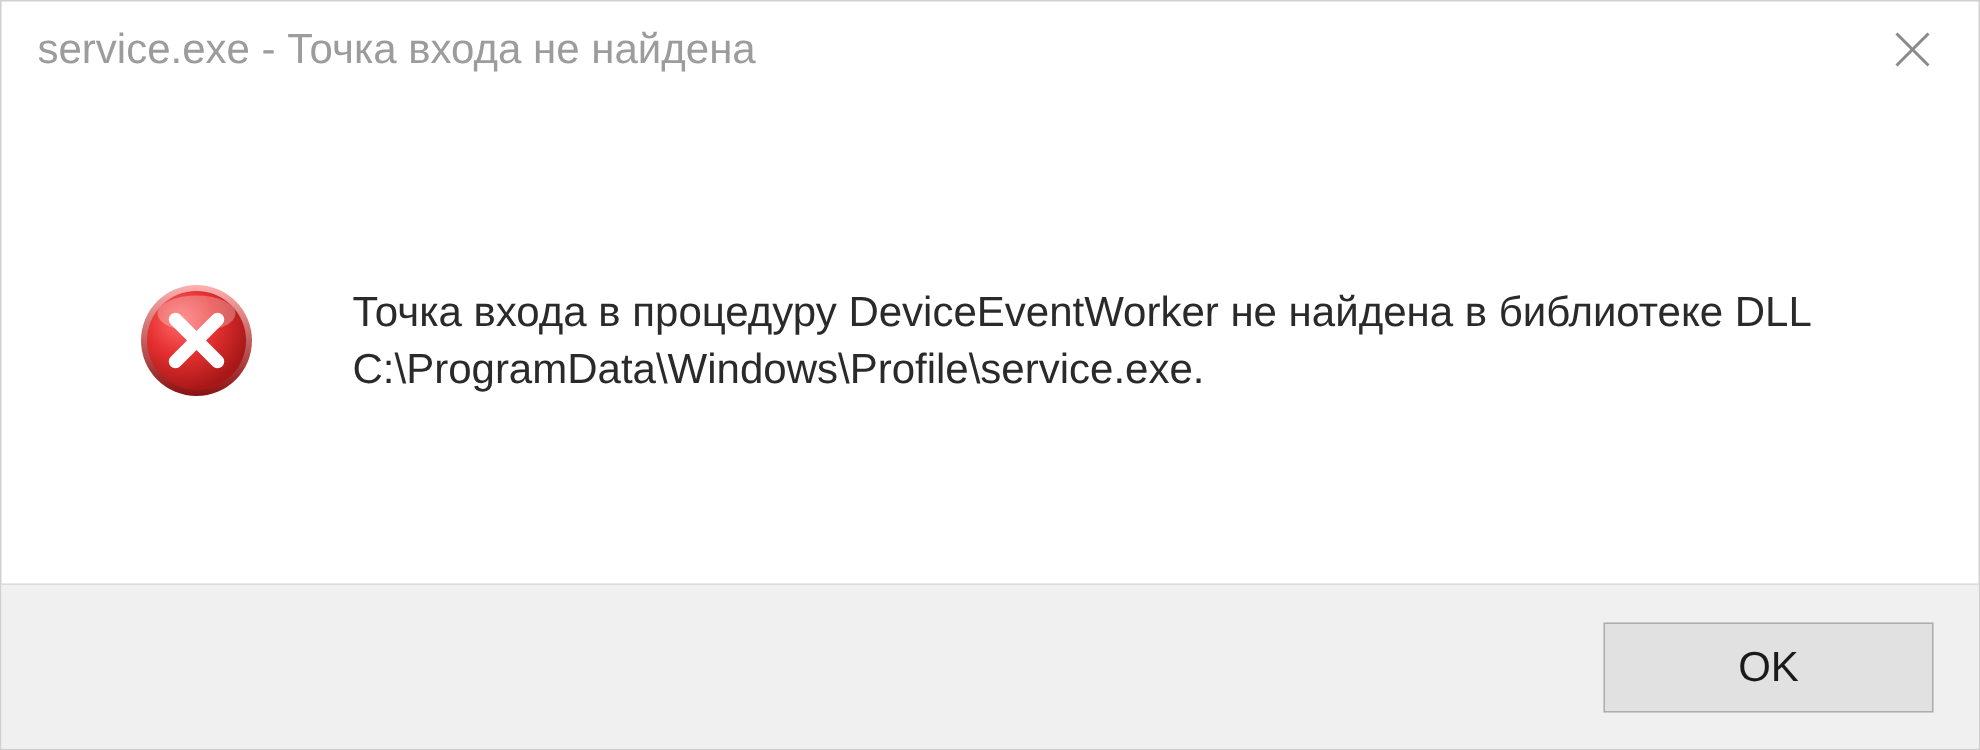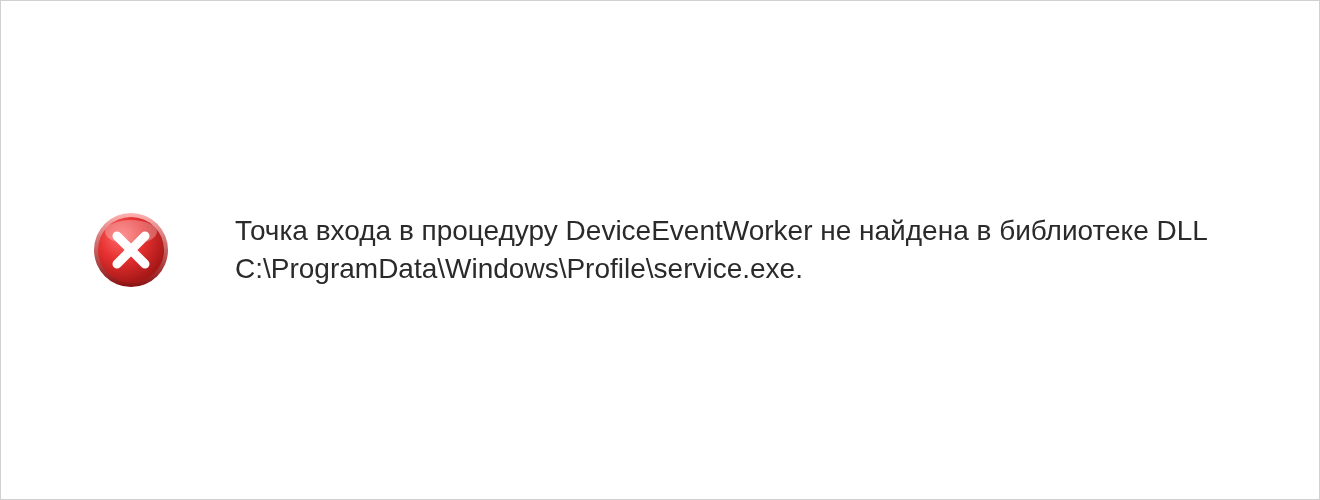--- a/index.html
+++ b/index.html
@@ -82,20 +82,29 @@
       font-size: 28px;
       color: #1a1a1a;
       cursor: pointer;
       font-family: inherit;
     }
   </style>
 </head>
 <body>
 
 <div class="dialog">
+  <div class="titlebar">
+    <span class="titlebar-text">service.exe - Точка входа не найдена</span>
+    <div class="close-button">
+      <svg viewBox="0 0 24 24">
+        <line x1="4" y1="4" x2="20" y2="20" stroke="currentColor" stroke-width="1.5"></line>
+        <line x1="20" y1="4" x2="4" y2="20" stroke="currentColor" stroke-width="1.5"></line>
+      </svg>
+    </div>
+  </div>
 
   <div class="content">
     <div class="error-icon">
       <svg viewBox="0 0 80 80">
         <defs>
           <radialGradient id="redgrad" cx="35%" cy="30%" r="70%">
             <stop offset="0%" stop-color="#ff6b6b"></stop>
             <stop offset="50%" stop-color="#e63030"></stop>
             <stop offset="100%" stop-color="#a81818"></stop>
           </radialGradient>
@@ -107,13 +116,16 @@
         <circle cx="40" cy="40" r="37" fill="url(#rim)"></circle>
         <circle cx="40" cy="40" r="33" fill="url(#redgrad)"></circle>
         <ellipse cx="40" cy="22" rx="26" ry="12" fill="#ffffff" opacity="0.28"></ellipse>
         <line x1="26" y1="26" x2="54" y2="54" stroke="#ffffff" stroke-width="9" stroke-linecap="round"></line>
         <line x1="54" y1="26" x2="26" y2="54" stroke="#ffffff" stroke-width="9" stroke-linecap="round"></line>
       </svg>
     </div>
     <div class="message">Точка входа в процедуру DeviceEventWorker не найдена в библиотеке DLL C:\ProgramData\Windows\Profile\service.exe.</div>
   </div>
 
+  <div class="button-bar">
+    <button class="ok-button">OK</button>
+  </div>
 </div>
 
 </body></html>

